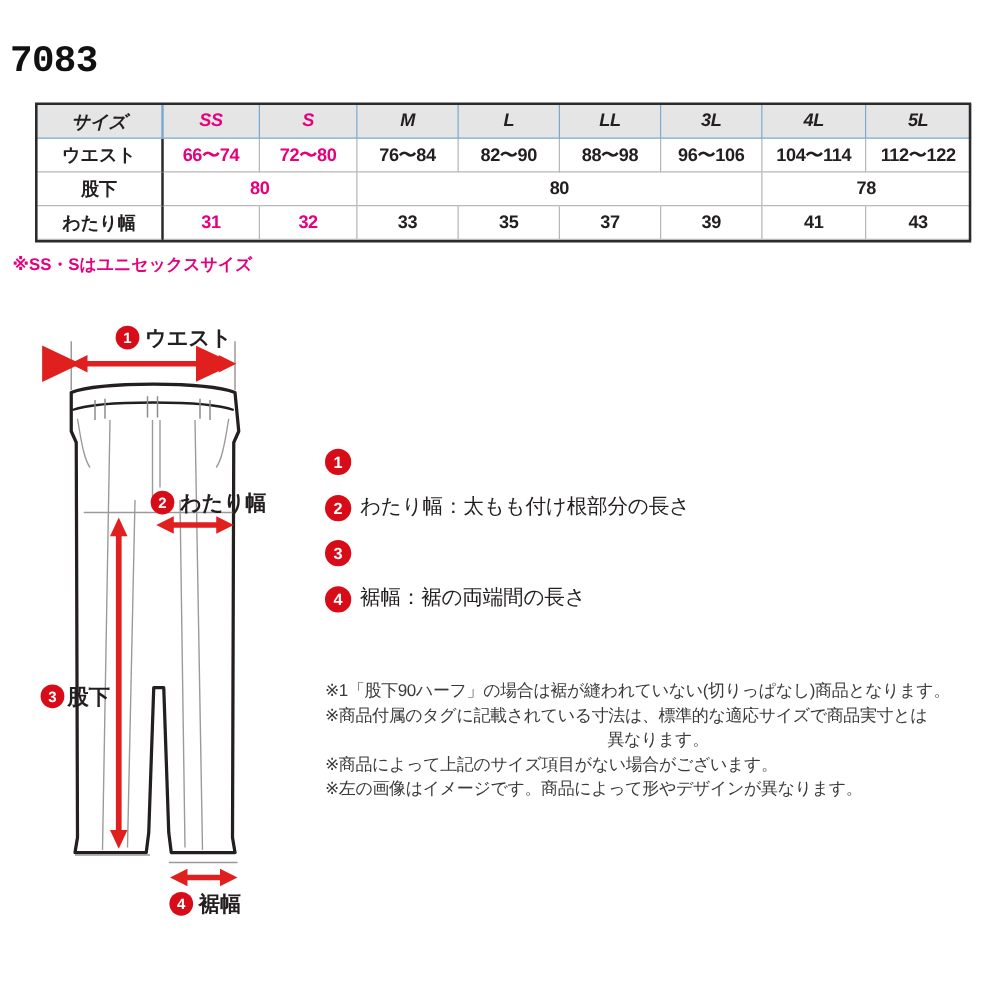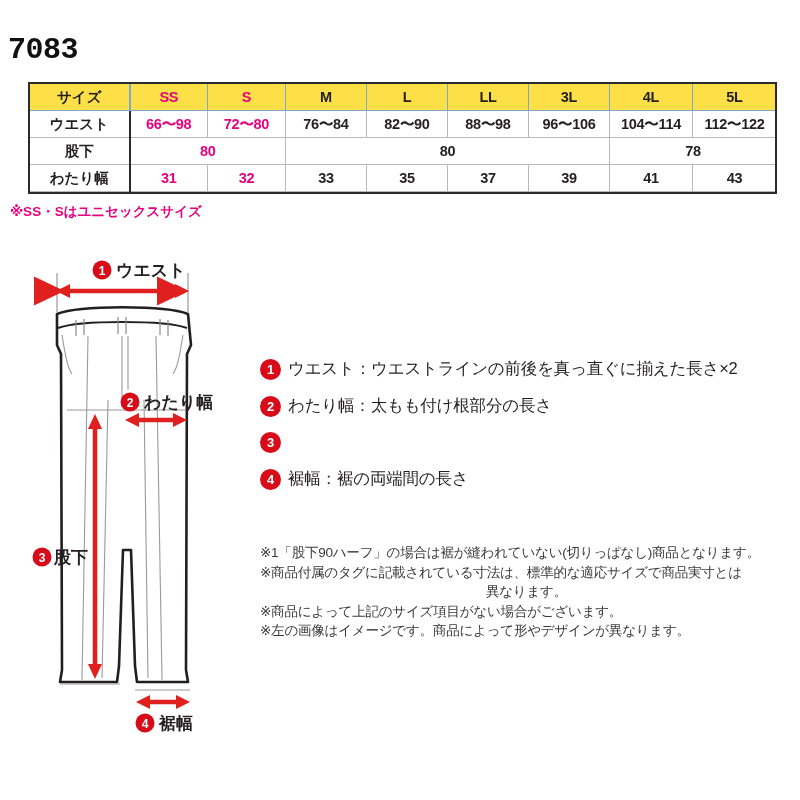--- a/index.html
+++ b/index.html
@@ -47,22 +47,23 @@
     text-align: center;
     vertical-align: middle;
     font-size: 14.5px;
     font-weight: bold;
     padding: 0 1px;
     background: #ffffff;
     white-space: nowrap;
     letter-spacing: -0.3px;
   }
   table.size-table tr.header-row td {
-    background: #fde047;
+    background: #e5e5e5;
     border-color: #7ea9cf;
+    font-style: italic;
   }
   table.size-table td.rowhead {
     font-size: 14.5px;
     letter-spacing: 0px;
   }
   table.size-table tr.header-row td.rowhead {
     font-weight: bold;
   }
   .magenta { color: #e5007e; }
   .dark    { color: #231f20; }
@@ -191,21 +192,21 @@
           <td class="magenta">S</td>
           <td class="dark">M</td>
           <td class="dark">L</td>
           <td class="dark">LL</td>
           <td class="dark">3L</td>
           <td class="dark">4L</td>
           <td class="dark">5L</td>
         </tr>
         <tr>
           <td class="rowhead">ウエスト</td>
-          <td class="magenta">66〜98</td>
+          <td class="magenta">66〜74</td>
           <td class="magenta">72〜80</td>
           <td class="dark">76〜84</td>
           <td class="dark">82〜90</td>
           <td class="dark">88〜98</td>
           <td class="dark">96〜106</td>
           <td class="dark">104〜114</td>
           <td class="dark">112〜122</td>
         </tr>
         <tr>
           <td class="rowhead">股下</td>
@@ -355,21 +356,20 @@
       <circle cx="125" cy="473" r="9.5" fill="#d80c18"></circle>
       <text x="125" y="477.5" text-anchor="middle" font-family="'Liberation Sans', sans-serif" font-size="12" font-weight="bold" fill="#ffffff">4</text>
       <text x="139" y="479" font-family="'Liberation Sans', sans-serif" font-size="17" font-weight="bold" fill="#231f20">裾幅</text>
     </g>
   </svg>
 </div>
 
 <div id="legend">
     <div class="legend-item">
       <div class="legend-num">1</div>
-      <div class="legend-text"><span>ウエスト：ウエストラインの前後を真っ直ぐに揃えた長さ×2</span></div>
     </div>
     <div class="legend-item">
       <div class="legend-num">2</div>
       <div class="legend-text"><span>わたり幅：太もも付け根部分の長さ</span></div>
     </div>
     <div class="legend-item">
       <div class="legend-num">3</div>
     </div>
     <div class="legend-item">
       <div class="legend-num">4</div>

